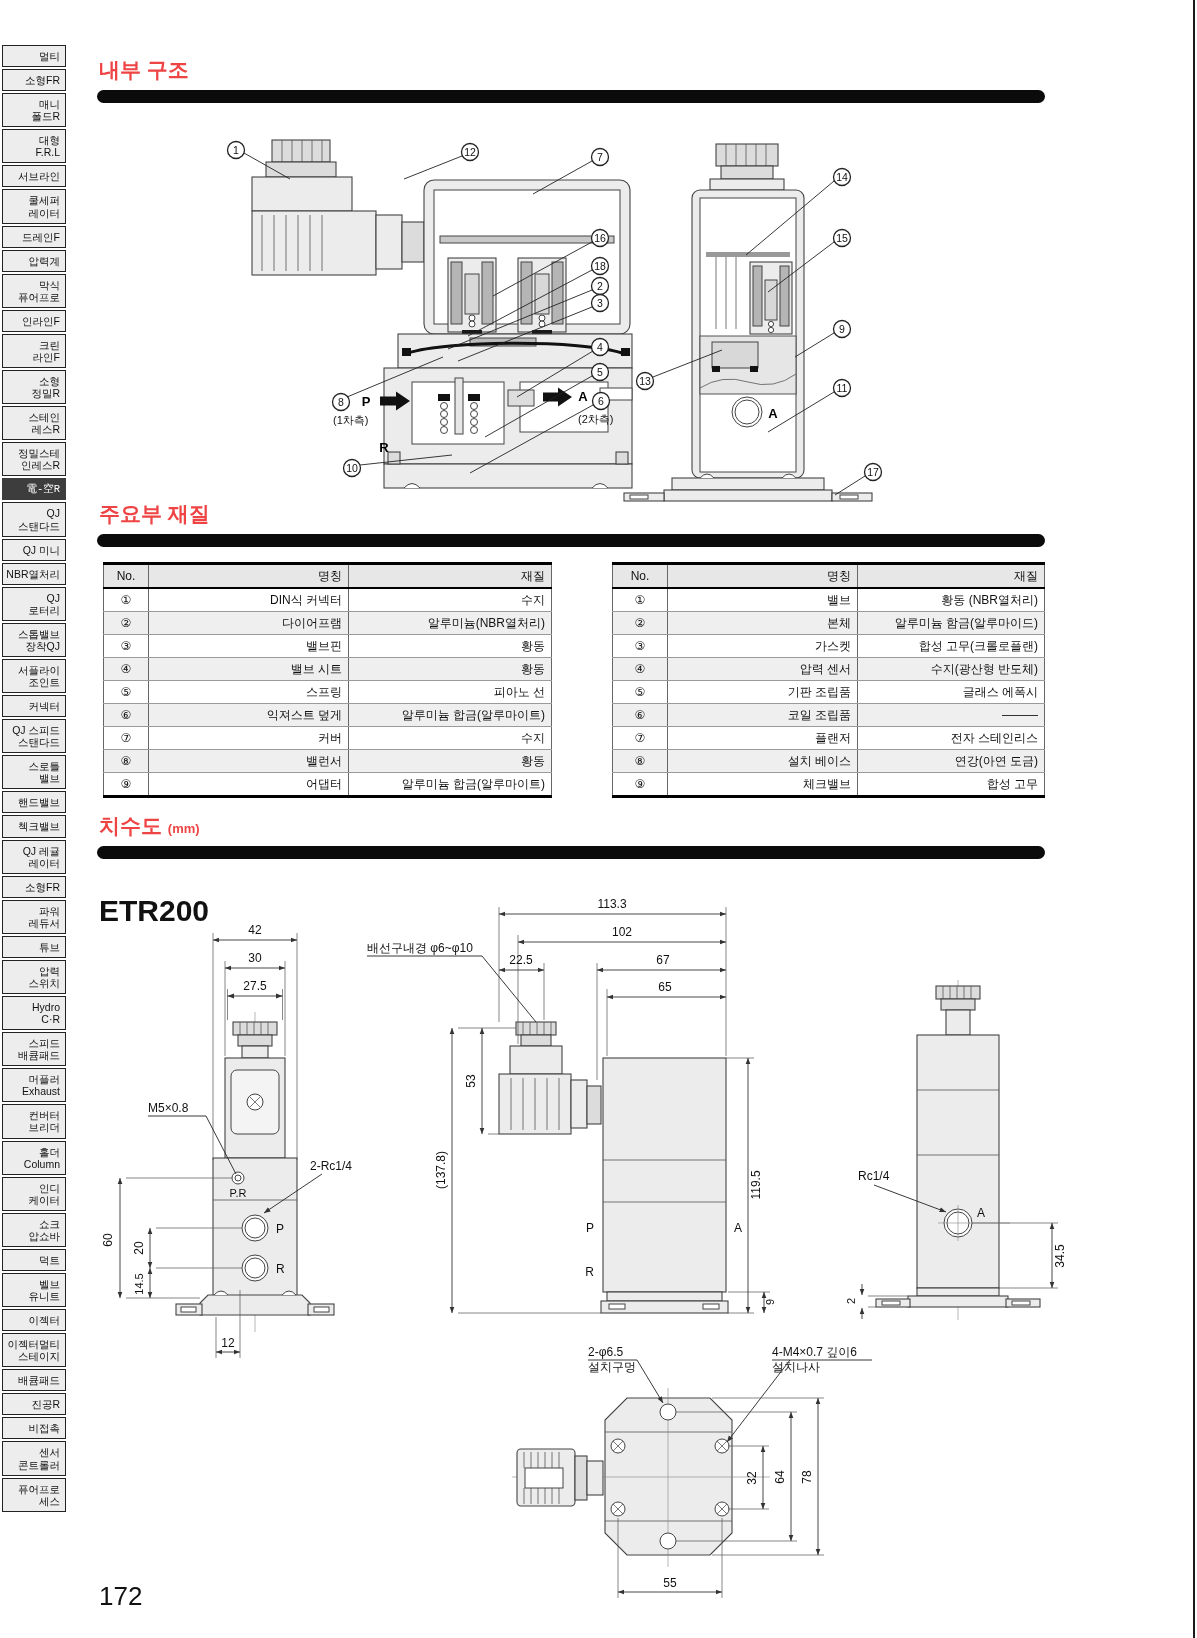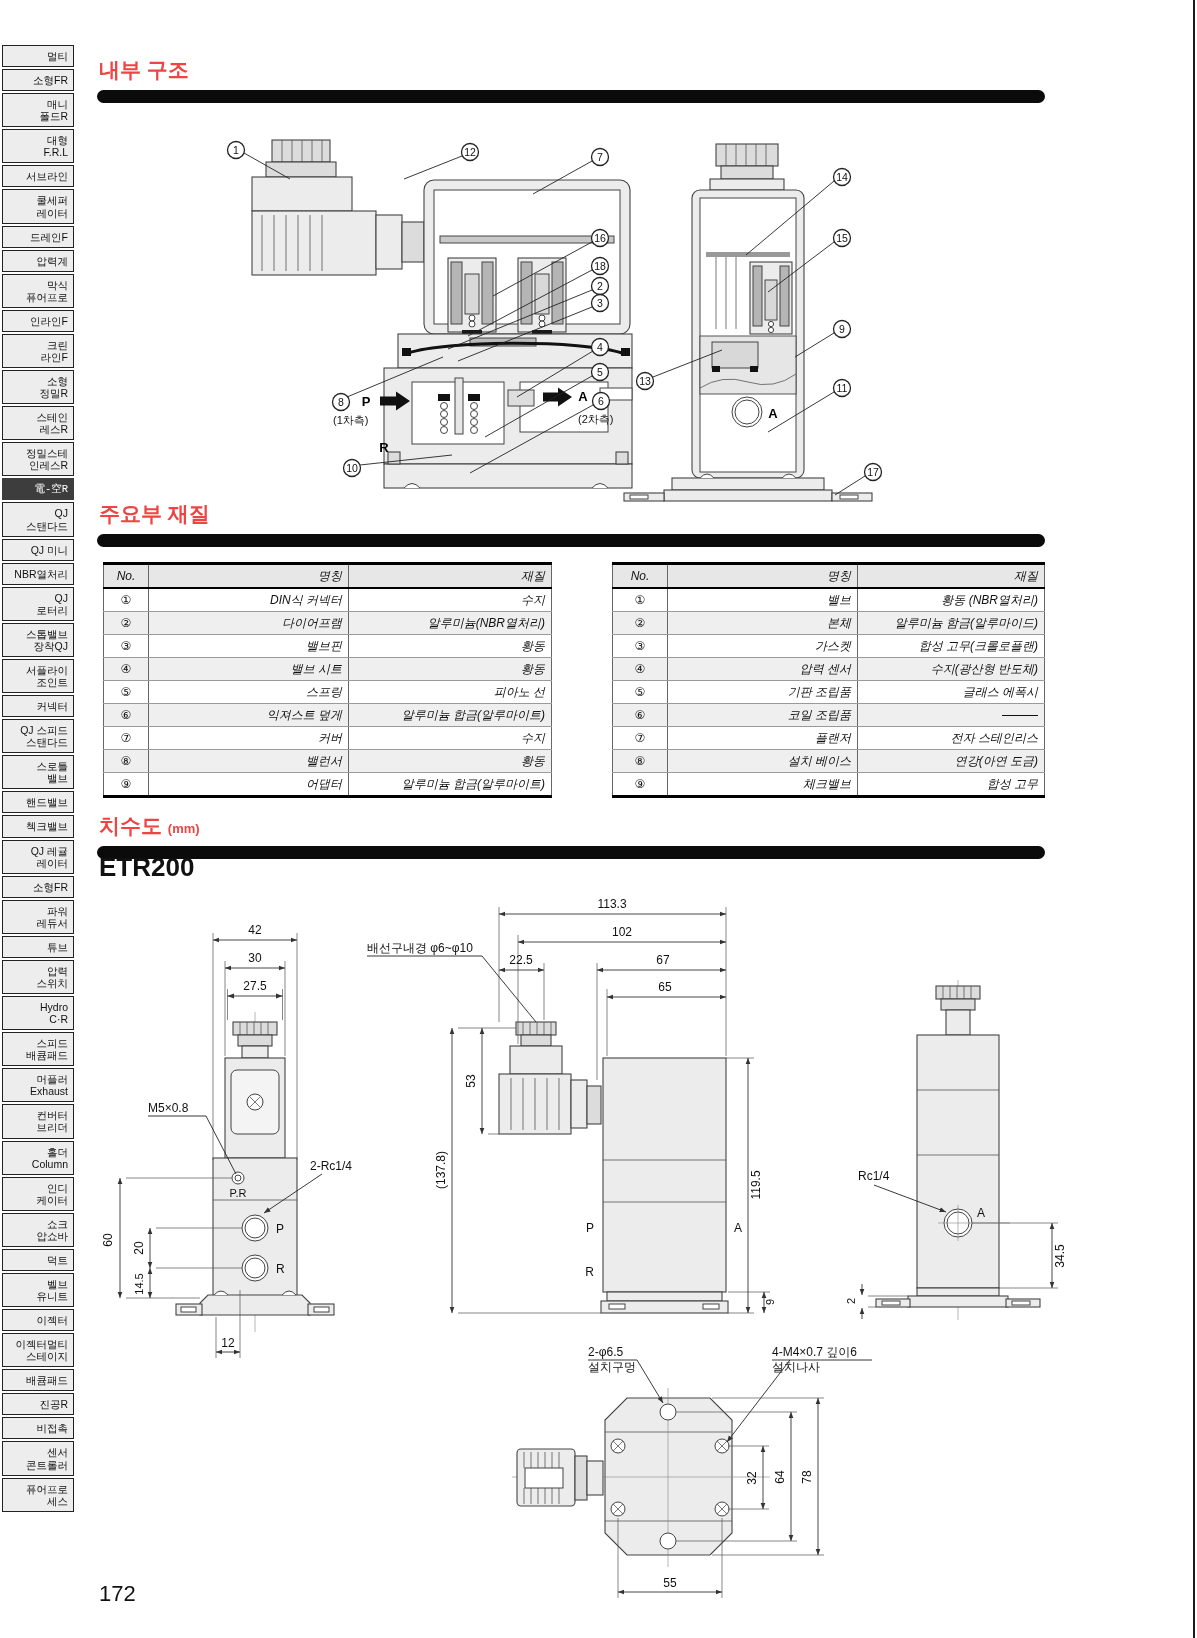--- a/index.html
+++ b/index.html
@@ -1,34 +1,34 @@
 <!DOCTYPE html>
 <html><head>
 <meta charset="utf-8">
 <style>
   html,body{margin:0;padding:0;background:#fff;}
   body{width:1197px;height:1638px;position:relative;overflow:hidden;
        font-family:"Liberation Sans","DejaVu Sans",sans-serif;color:#111;}
   
   .page-edge{position:absolute;left:1193px;top:0;width:2px;height:1638px;background:#1a1a1a;}
   
-  .sidebar{position:absolute;left:2px;top:45px;width:72px;}
+  .sidebar{position:absolute;left:2px;top:45px;width:64px;}
   .sb-item{background:#ededed;border:1.2px solid #222;margin-bottom:2px;
            text-align:right;font-size:10.5px;line-height:1.15;padding:4px 5px 4px 2px;
            white-space:pre-line;color:#111;}
   .sb-item.sel{background:#3d3d3d;color:#fff;border-color:#3d3d3d;font-family:Liberation Mono, monospace;}
   
   .sec-title{position:absolute;left:99px;font-size:21px;font-weight:bold;color:#ef4444;}
   .sec-title .unit{font-size:13px;font-weight:bold;}
   .bar{position:absolute;left:97px;width:948px;height:13px;background:#0b0b0b;border-radius:7px;}
-  .model{position:absolute;left:99px;top:852px;font-size:26px;font-weight:bold;}
-  .page-num{position:absolute;left:99px;top:1581px;font-size:22px;}
+  .model{position:absolute;left:99px;top:894px;font-size:30px;font-weight:bold;}
+  .page-num{position:absolute;left:99px;top:1581px;font-size:26px;}
   
   .mt{position:absolute;top:562px;border-collapse:collapse;table-layout:fixed;
-      font-size:12px;border-top:3px solid #000;border-bottom:3px solid #000;font-style:italic;}
+      font-size:12px;border-top:3px solid #000;border-bottom:3px solid #000;}
   .mt th,.mt td{border-left:1px solid #666;border-right:1px solid #666;
       border-bottom:1px solid #9a9a9a;height:22px;padding:0 6px;text-align:right;
       overflow:hidden;white-space:nowrap;}
   .mt th{background:#e7e7e7;font-weight:normal;border-bottom:2px solid #000;}
   .mt td:first-child,.mt th:first-child{text-align:center;padding:0 2px;}
   .mt tr.alt td{background:#efefef;}
   
   .sA{fill:#ececec;stroke:#444;stroke-width:1.1;}
   .sB{fill:#dcdcdc;stroke:#444;stroke-width:1.1;}
   .wh{fill:#fff;stroke:#444;stroke-width:1;}

